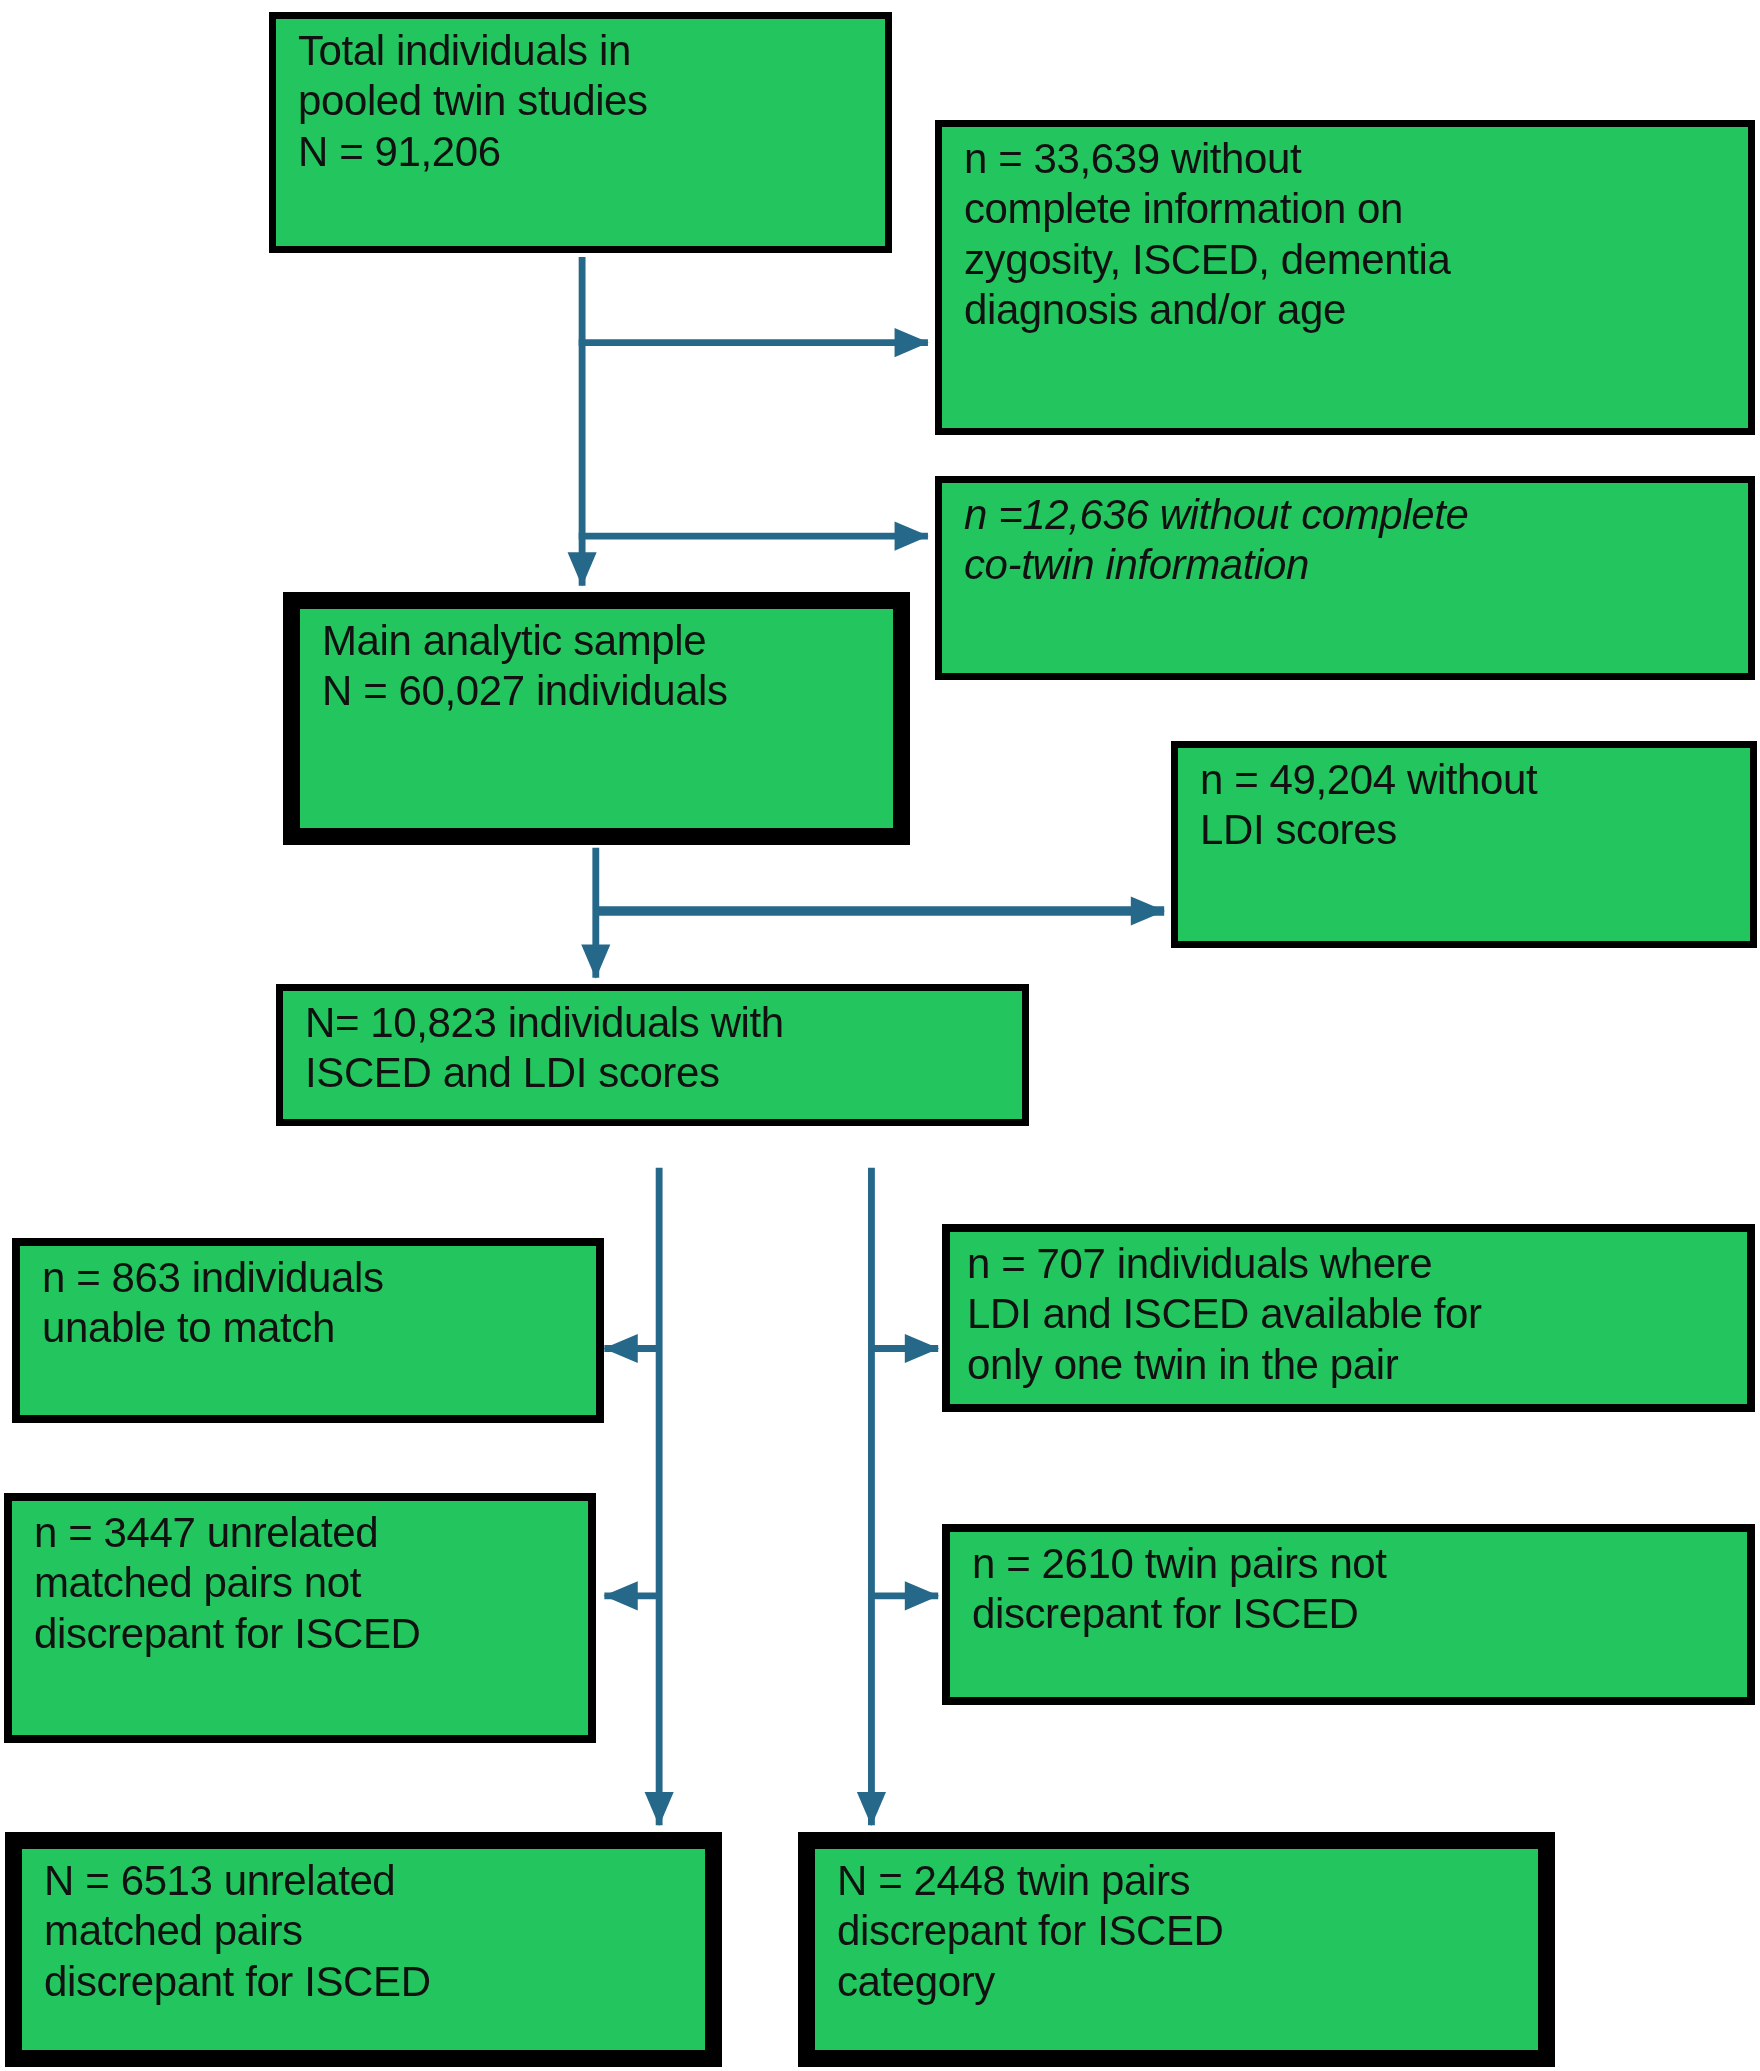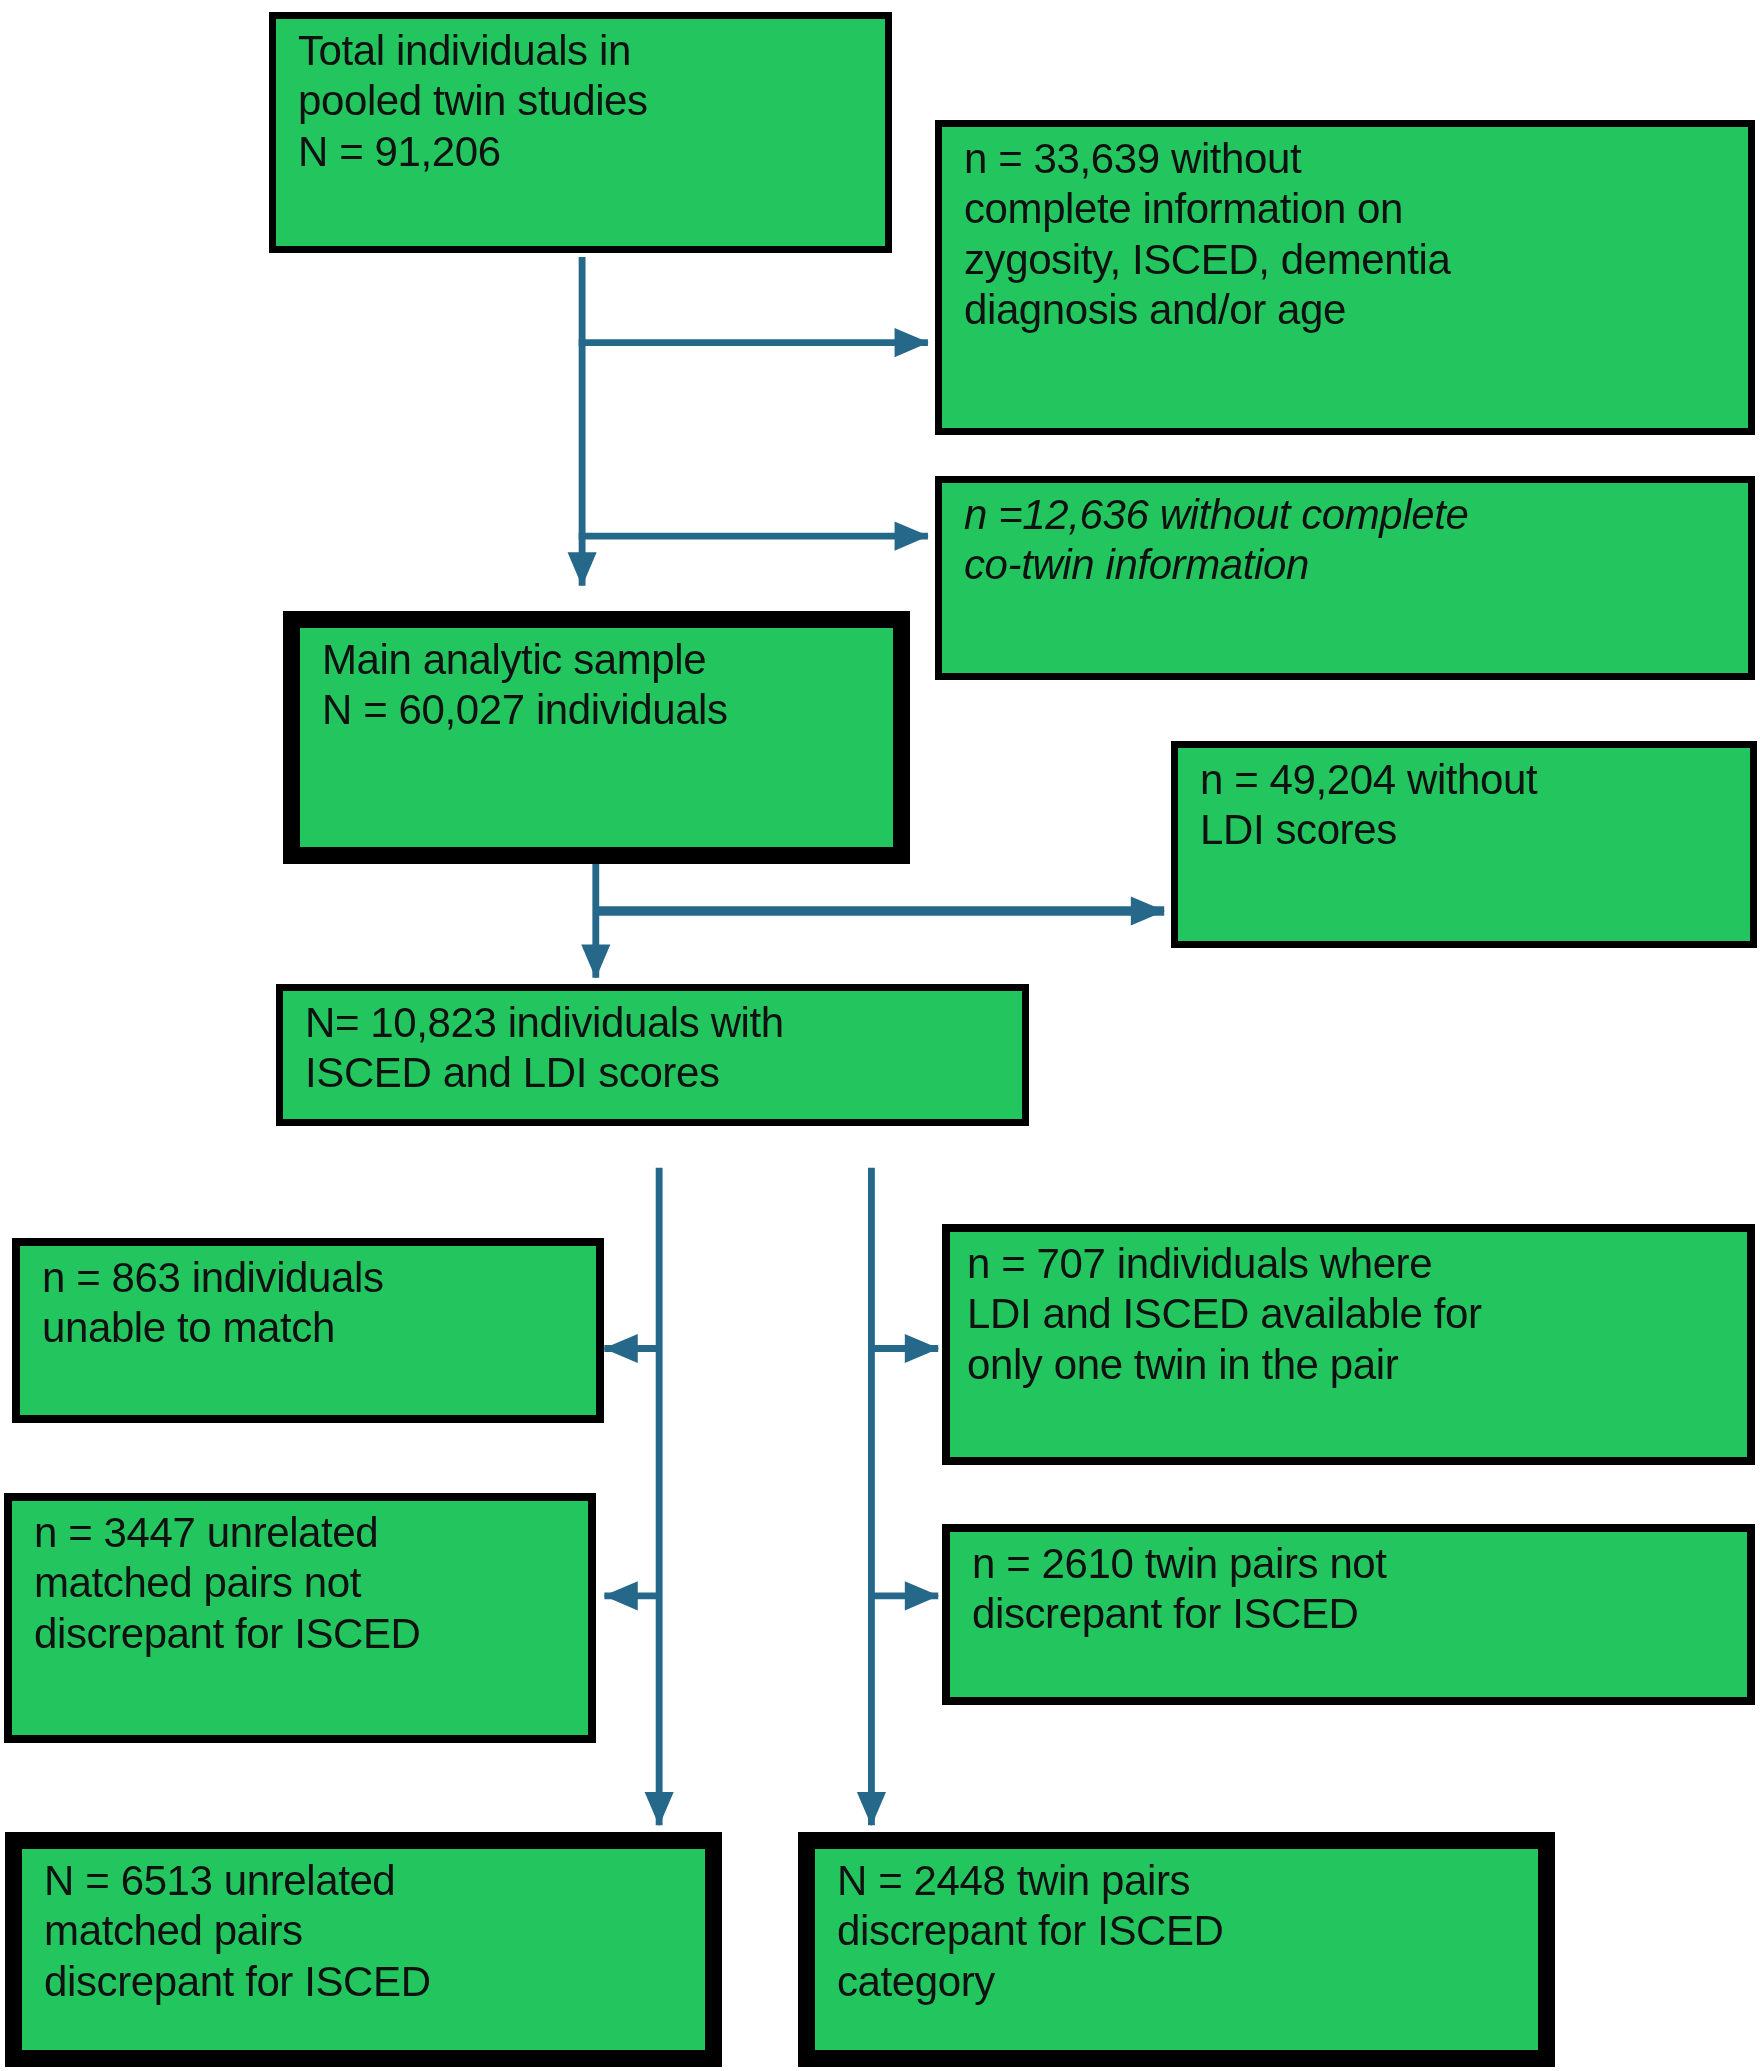--- a/index.html
+++ b/index.html
@@ -52,25 +52,25 @@
     white-space:pre-line;
     display:block;
   }
   .bw10{border-width:8.6px;}
   .thickbox{border-width:17px;}
 
   
   #n-total  {left:269px;  top:12px;   width:623px; height:241px;}
   #n-e18543 {left:935px; top:120px;  width:820px; height:315px;}
   #n-e12636 {left:935px; top:476px;  width:820px; height:204px;font-style:italic;}
-  #n-main   {left:283px;  top:592px;  width:627px; height:253px;margin-top:19px;}
+  #n-main   {left:283px;  top:592px;  width:627px; height:253px;}
   #n-e49204 {left:1171px; top:741px;  width:586px; height:207px;}
   #n-10823  {left:276px;  top:984px; width:753px; height:142px;}
   #n-e863   {left:12px;   top:1238px; width:592px; height:185px;}
-  #n-e707   {left:942px; top:1224px; width:813px; height:241px;padding-left:17px;}
+  #n-e707   {left:942px; top:1224px; width:813px; height:188px;padding-left:17px;}
   #n-e3447  {left:4px;   top:1493px; width:592px; height:250px;}
   #n-e2610  {left:942px; top:1524px; width:813px; height:181px;}
   #n-6513   {left:5.1px;    top:1832px; width:717px; height:235px;}
   #n-2448   {left:798px;  top:1832px; width:757px; height:235px;}
 </style>
 </head>
 <body>
 
 <div id="canvas">
 

